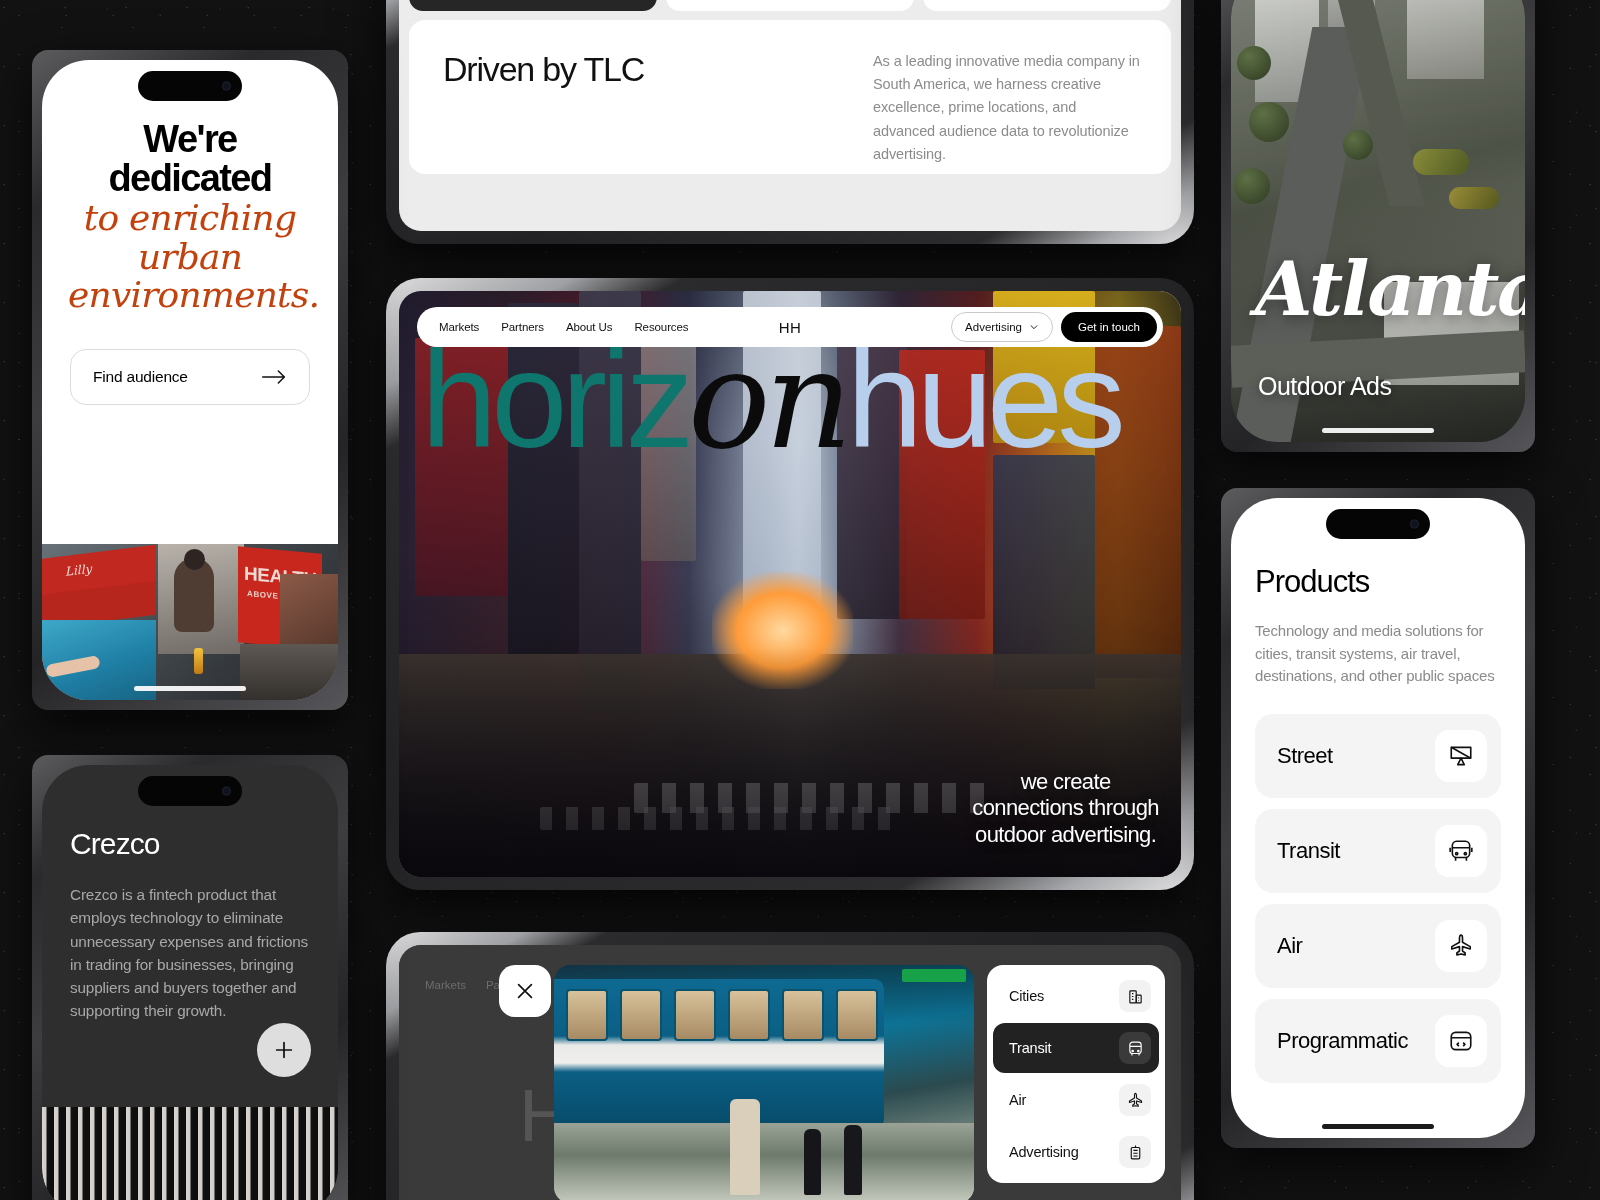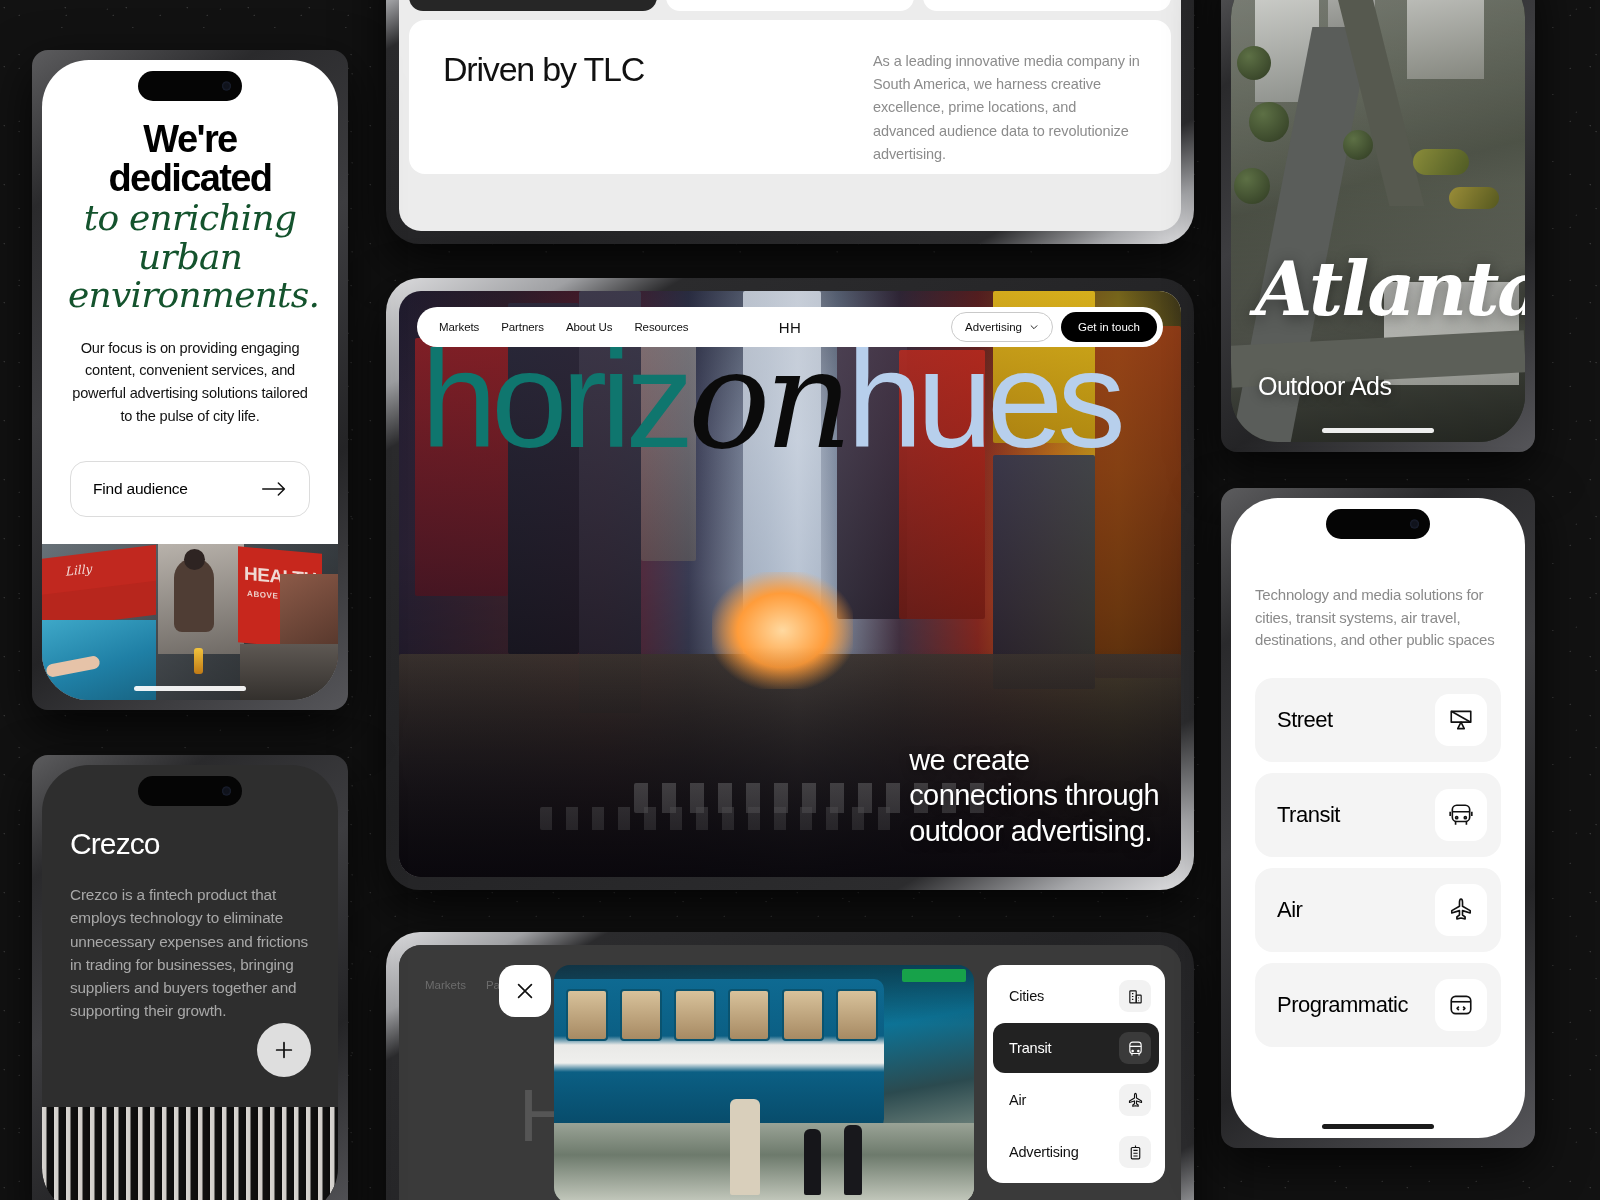--- a/index.html
+++ b/index.html
@@ -89,21 +89,21 @@
   #phone-dedicated .phone-screen { background: #fff; }
   .ded-body { padding: 60px 26px 0; text-align: center; }
   .ded-h-sans {
     font-size: 38px; font-weight: 700; line-height: 1.03;
     letter-spacing: -1.6px; color: #000;
   }
   .ded-h-serif {
     font-family: "DejaVu Serif", serif;
     font-style: italic;
     font-size: 36px; line-height: 1.07;
-    letter-spacing: -0.8px; color: #14532d;
+    letter-spacing: -0.8px; color: #c2410c;
     margin-top: 1px;
   }
   .ded-p {
     margin-top: 22px;
     font-size: 14.6px; line-height: 1.55; color: #111;
     letter-spacing: -.2px;
   }
   .find-btn {
     margin: 34px 2px 0;
     height: 56px;
@@ -309,22 +309,22 @@
     font-weight: 400;
   }
   .w-a { color: #0f766e; }
   .w-b {
     font-family: "DejaVu Serif", serif; font-style: italic;
     color: #0b0b0b; letter-spacing: -6px;
   }
   .w-c { color: #b7cfec; }
   .hero-tag {
     position: absolute; right: 22px; bottom: 28px;
-    text-align: left;
-    font-size: 29px; line-height: 1.22;
+    text-align: center;
+    font-size: 22px; line-height: 1.22;
     color: #fff; letter-spacing: -.6px;
     z-index: 5;
     text-shadow: 0 2px 10px rgba(0,0,0,.5);
   }
 
   
   #tablet-transform { left: 386px; top: 932px; width: 808px; height: 340px; }
   #tablet-transform .tablet-screen { background: #3b3b3b; }
   .tf-dim { position: absolute; inset: 0; background: #3a3a3a; }
   .tf-ghost-nav {
@@ -544,21 +544,20 @@
   </div>
 </div>
 
 <div class="phone" id="phone-dedicated">
   <div class="phone-screen">
     <div class="notch"></div>
     <div class="ded-body">
       <div class="ded-h-sans">We're</div>
       <div class="ded-h-sans">dedicated</div>
       <div class="ded-h-serif">to enriching urban environments.</div>
-      <div class="ded-p">Our focus is on providing engaging content, convenient services, and powerful advertising solutions tailored to the pulse of city life.</div>
       <div class="find-btn">
         <span>Find audience</span>
         <svg class="arrow-ico" viewBox="0 0 30 20">
           <path d="M2 10h25M20 3l7 7-7 7" fill="none" stroke="#111" stroke-width="1.7" stroke-linecap="round" stroke-linejoin="round"></path>
         </svg>
       </div>
     </div>
     <div class="bb-photo">
       <div class="bb-mid"></div>
       <div class="bb-athlete"></div>
@@ -610,20 +609,21 @@
     <div class="atl-title">Atlanta</div>
     <div class="atl-sub">Outdoor Ads</div>
     <div class="home-ind"></div>
   </div>
 </div>
 
 <div class="phone" id="phone-products">
   <div class="phone-screen">
     <div class="notch"></div>
     <div class="prod-body">
+      <div class="prod-title">Products</div>
       <div class="prod-p">Technology and media solutions for cities, transit systems, air travel, destinations, and other public spaces</div>
       <div class="prod-list">
 
         <div class="prod-item">
           <span class="prod-item-label">Street</span>
           <span class="prod-ico-box">
             <svg viewBox="0 0 24 24" fill="none" stroke="#111" stroke-width="1.5" stroke-linejoin="round">
               <path d="M3 4h18v10H3z"></path>
                 <path d="M12 14l-3 6h6l-3-6z"></path>
                 <path d="M3 4l18 10"></path>

